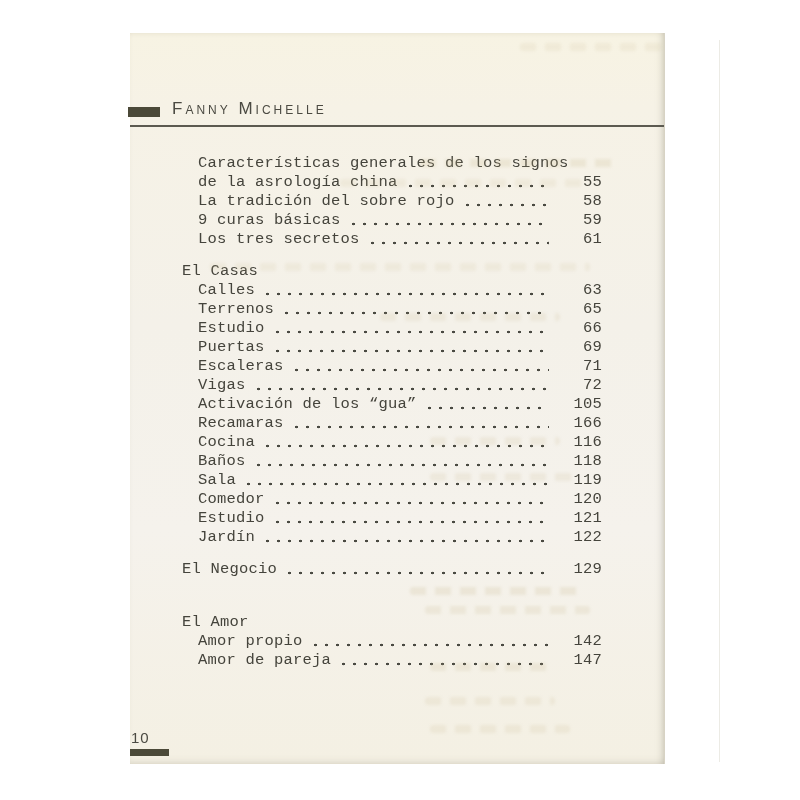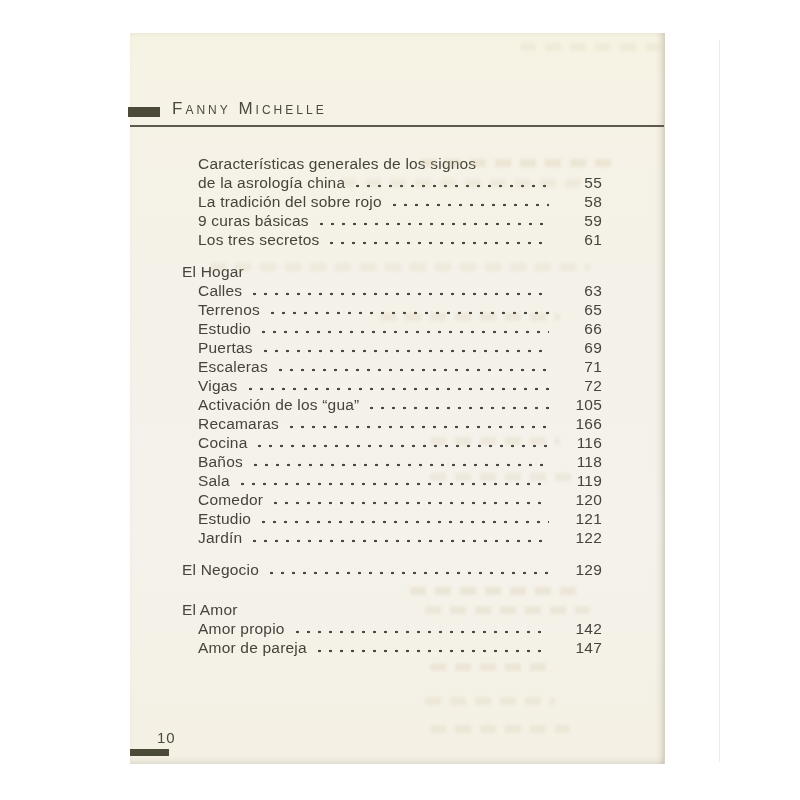--- a/index.html
+++ b/index.html
@@ -34,35 +34,35 @@
   }
   .hrule{
     position:absolute;left:0;top:92px;width:100%;height:2px;
     background:#5c5a50;
   }
   
   .toc{
     position:absolute;left:52px;top:121px;width:420px;
     font-size:15.5px;color:#45443c;letter-spacing:.2px;
   }
-  .row{display:flex;align-items:baseline;height:19px;line-height:19px;}
+  .row{display:flex;align-items:baseline;height:19px;line-height:19px;font-family:Liberation Mono, monospace;}
   .row.indent-1{padding-left:16px;}
   .row.gap-md{margin-top:13px;}
-  .row.gap-lg{margin-top:21px;}
+  .row.gap-lg{margin-top:34px;}
   .label{white-space:nowrap;}
   .dots{
     flex:1;align-self:stretch;margin:0 3px 0 7px;
     background-image:radial-gradient(circle,#4a4a42 1.25px,rgba(0,0,0,0) 1.55px);
     background-size:11px 4px;background-repeat:repeat-x;
     background-position:left bottom 4px;
   }
   .pg{min-width:30px;text-align:right;white-space:nowrap;margin-left:20px;}
   
   .pagenum{
-    position:absolute;left:27px;top:696px;
+    position:absolute;left:1px;top:696px;
     font-size:15px;color:#4b4a42;letter-spacing:1px;
   }
   .fbar{
     position:absolute;left:0px;top:716px;width:39px;height:7px;
     background:#4b4938;
   }
   
   .ghost{
     position:absolute;height:8px;border-radius:3px;
     background:repeating-linear-gradient(90deg,rgba(198,182,140,.45) 0 16px,rgba(0,0,0,0) 16px 25px);
@@ -108,21 +108,21 @@
     <span class="label">9 curas básicas</span>
     <span class="dots"></span>
     <span class="pg">59</span>
   </div>
       <div class="row indent-1">
     <span class="label">Los tres secretos</span>
     <span class="dots"></span>
     <span class="pg">61</span>
   </div>
       <div class="row indent-0 gap-md noleader">
-    <span class="label">El Hogar</span>
+    <span class="label">El Casas</span>
 
   </div>
       <div class="row indent-1">
     <span class="label">Calles</span>
     <span class="dots"></span>
     <span class="pg">63</span>
   </div>
       <div class="row indent-1">
     <span class="label">Terrenos</span>
     <span class="dots"></span>

